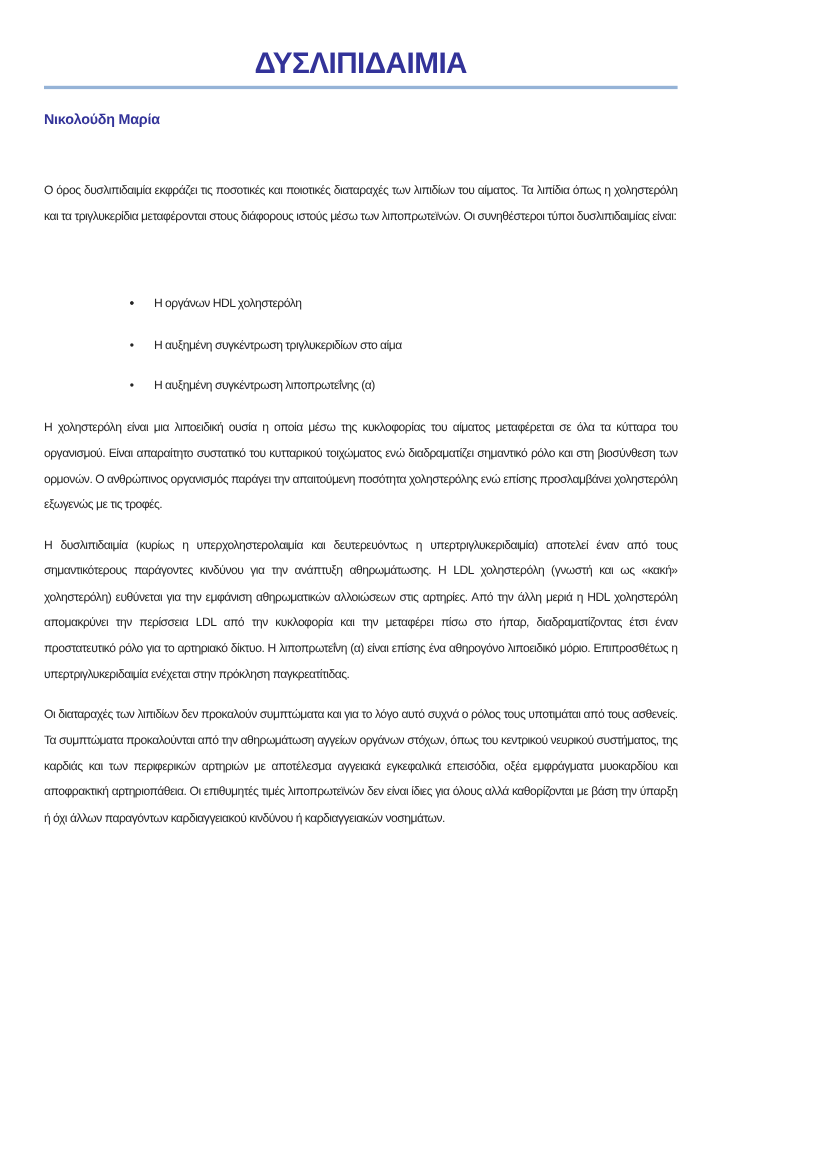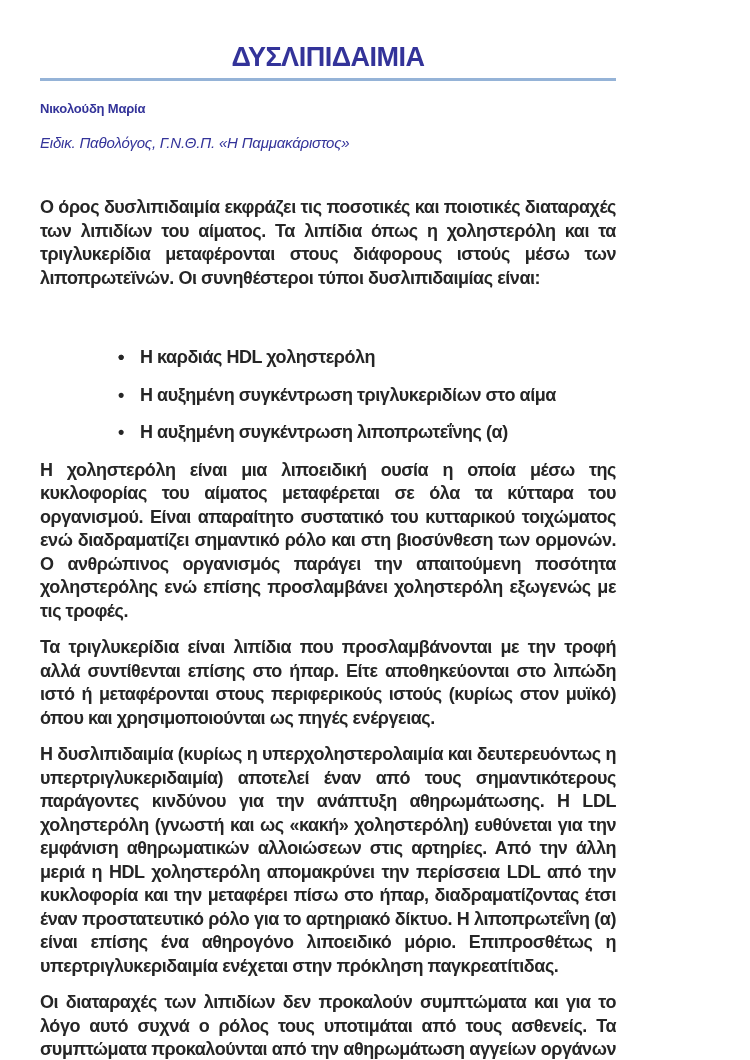--- a/index.html
+++ b/index.html
@@ -52,25 +52,24 @@
   }
   .affiliation {
     margin: 15px 0 0 0;
     color: var(--heading-color);
     font-size: 15px;
     line-height: 19px;
     font-style: italic;
     letter-spacing: -0.2px;
   }
   .body-text {
-    font-size: 18px;
+    font-size: 11px;
     line-height: 23.5px;
     letter-spacing: -0.45px;
     color: var(--body-color);
-    font-weight: bold;
   }
   p.para {
     margin: 0 0 13px 0;
     text-align: justify;
     text-justify: inter-word;
   }
   p.intro {
     margin-top: 44px;
   }
   ul.bullet-list {
@@ -94,43 +93,41 @@
 <body>
 
 <div class="page">
 
   <h1 class="doc-title">ΔΥΣΛΙΠΙΔΑΙΜΙΑ</h1>
 
   <hr class="title-rule">
 
   <p class="author">Νικολούδη Μαρία</p>
 
-  <p class="affiliation">Ειδικ. Παθολόγος, Γ.Ν.Θ.Π. «Η Παμμακάριστος»</p>
 
   <p class="body-text para intro">Ο όρος δυσλιπιδαιμία εκφράζει τις ποσοτικές και ποιοτικές διαταραχές των λιπιδίων του αίματος. Τα λιπίδια όπως η χοληστερόλη και τα τριγλυκερίδια μεταφέρονται στους διάφορους ιστούς μέσω των λιποπρωτεϊνών. Οι συνηθέστεροι τύποι δυσλιπιδαιμίας είναι:</p>
 
   <ul class="bullet-list body-text">
     <li>
       <span class="bullet-marker">•</span>
     </li>
     <li>
       <span class="bullet-marker">•</span>
-      <span>Η καρδιάς HDL χοληστερόλη</span>
+      <span>Η οργάνων HDL χοληστερόλη</span>
     </li>
     <li>
       <span class="bullet-marker">•</span>
       <span>Η αυξημένη συγκέντρωση τριγλυκεριδίων στο αίμα</span>
     </li>
     <li>
       <span class="bullet-marker">•</span>
       <span>Η αυξημένη συγκέντρωση λιποπρωτεΐνης (α)</span>
     </li>
   </ul>
 
   <p class="body-text para">Η χοληστερόλη είναι μια λιποειδική ουσία η οποία μέσω της κυκλοφορίας του αίματος μεταφέρεται σε όλα τα κύτταρα του οργανισμού. Είναι απαραίτητο συστατικό του κυτταρικού τοιχώματος ενώ διαδραματίζει σημαντικό ρόλο και στη βιοσύνθεση των ορμονών. Ο ανθρώπινος οργανισμός παράγει την απαιτούμενη ποσότητα χοληστερόλης ενώ επίσης προσλαμβάνει χοληστερόλη εξωγενώς με τις τροφές.</p>
 
-  <p class="body-text para">Τα τριγλυκερίδια είναι λιπίδια που προσλαμβάνονται με την τροφή αλλά συντίθενται επίσης στο ήπαρ. Είτε αποθηκεύονται στο λιπώδη ιστό ή μεταφέρονται στους περιφερικούς ιστούς (κυρίως στον μυϊκό) όπου και χρησιμοποιούνται ως πηγές ενέργειας.</p>
 
   <p class="body-text para">Η δυσλιπιδαιμία (κυρίως η υπερχοληστερολαιμία και δευτερευόντως η υπερτριγλυκεριδαιμία) αποτελεί έναν από τους σημαντικότερους παράγοντες κινδύνου για την ανάπτυξη αθηρωμάτωσης. Η LDL χοληστερόλη (γνωστή και ως «κακή» χοληστερόλη) ευθύνεται για την εμφάνιση αθηρωματικών αλλοιώσεων στις αρτηρίες. Από την άλλη μεριά η HDL χοληστερόλη απομακρύνει την περίσσεια LDL από την κυκλοφορία και την μεταφέρει πίσω στο ήπαρ, διαδραματίζοντας έτσι έναν προστατευτικό ρόλο για το αρτηριακό δίκτυο. Η λιποπρωτεΐνη (α) είναι επίσης ένα αθηρογόνο λιποειδικό μόριο. Επιπροσθέτως η υπερτριγλυκεριδαιμία ενέχεται στην πρόκληση παγκρεατίτιδας.</p>
 
   <p class="body-text para">Οι διαταραχές των λιπιδίων δεν προκαλούν συμπτώματα και για το λόγο αυτό συχνά ο ρόλος τους υποτιμάται από τους ασθενείς. Τα συμπτώματα προκαλούνται από την αθηρωμάτωση αγγείων οργάνων στόχων, όπως του κεντρικού νευρικού συστήματος, της καρδιάς και των περιφερικών αρτηριών με αποτέλεσμα αγγειακά εγκεφαλικά επεισόδια, οξέα εμφράγματα μυοκαρδίου και αποφρακτική αρτηριοπάθεια. Οι επιθυμητές τιμές λιποπρωτεϊνών δεν είναι ίδιες για όλους αλλά καθορίζονται με βάση την ύπαρξη ή όχι άλλων παραγόντων καρδιαγγειακού κινδύνου ή καρδιαγγειακών νοσημάτων.</p>
 
 </div>
 
 </body></html>

